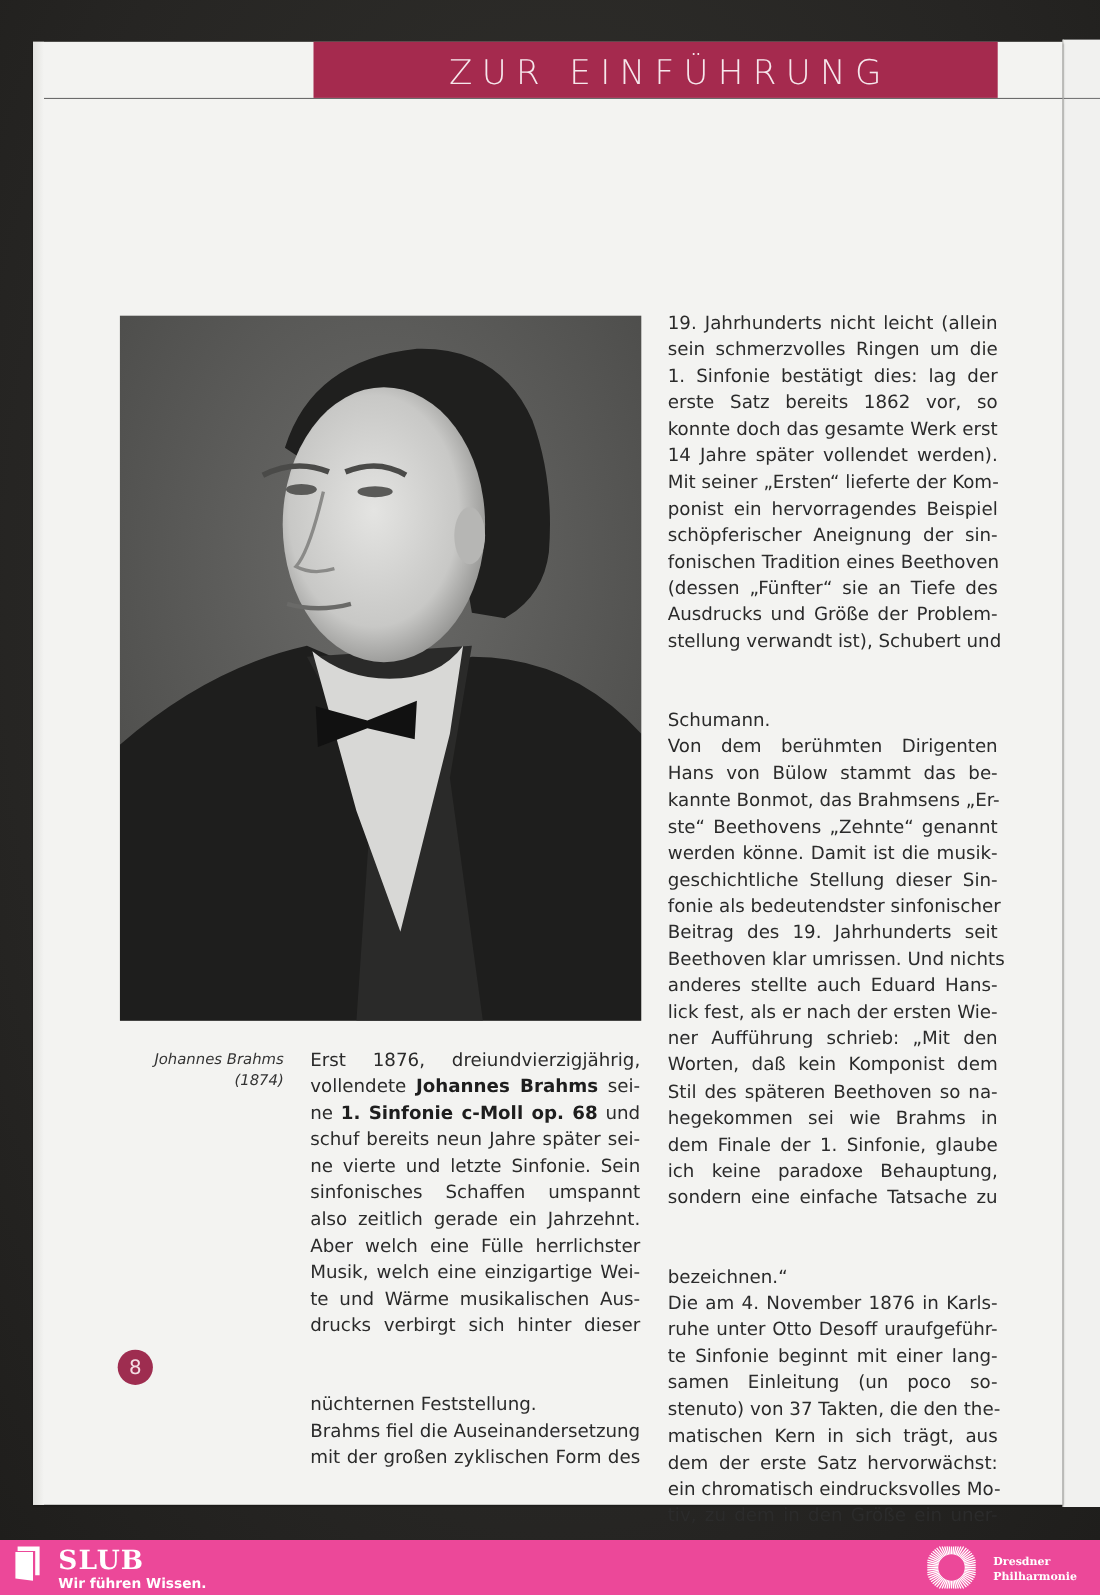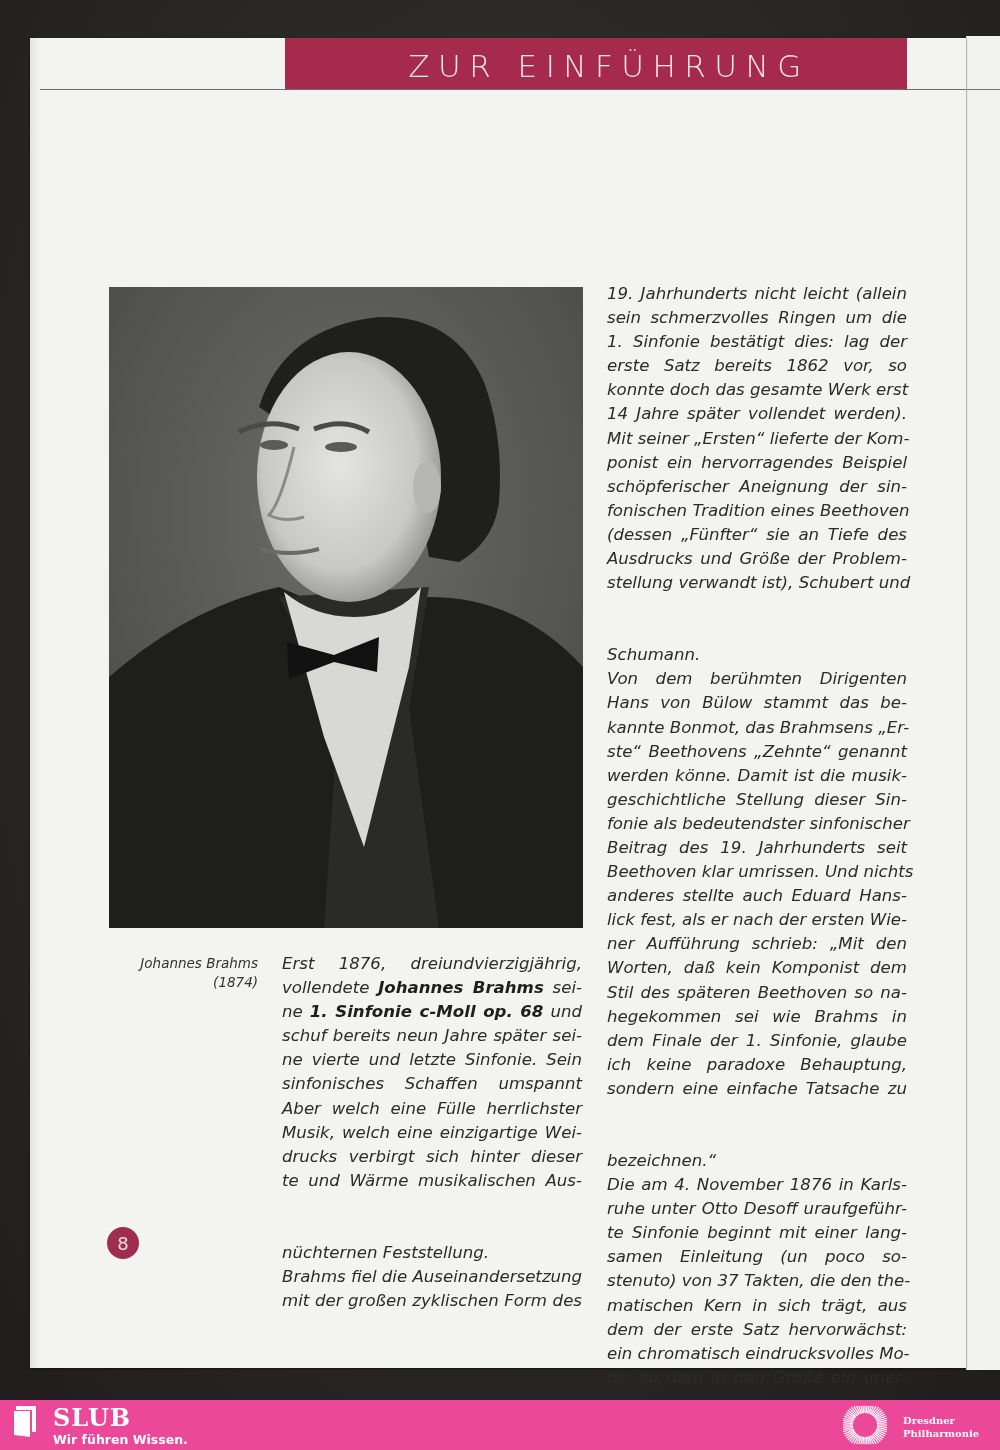--- a/index.html
+++ b/index.html
@@ -47,21 +47,21 @@
   .photo svg { display: block; }
   .caption {
     position: absolute; left: 110px; top: 954px; width: 148px; text-align: right;
     font-family: "DejaVu Sans", sans-serif; font-style: italic; font-size: 13.5px;
     color: #333; line-height: 19px;
   }
   .col {
     position: absolute; font-family: "DejaVu Sans", sans-serif; font-size: 16.6px;
     line-height: 24.1px; color: #2b2b2b; text-align: justify;
   }
-  .col .ln { display: block; white-space: nowrap; text-align-last: justify; font-style: italic; }
+  .col .ln { display: block; white-space: nowrap; text-align-last: justify; }
   .col .ln.last { text-align-last: left; margin-top: 48px; }
   .col b { font-weight: bold; color: #1e1e1e; }
   .col-left { left: 282px; top: 952px; width: 300px; }
   .col-right { left: 607px; top: 282px; width: 300px; }
   .page-num {
     position: absolute; left: 107px; top: 1227px; width: 32px; height: 32px;
     border-radius: 50%; background: #9e2d50; color: #f3dde4;
     font-family: "DejaVu Sans", sans-serif; font-size: 18px;
     display: flex; align-items: center; justify-content: center;
   }
@@ -142,24 +142,25 @@
   <div>(1874)</div>
 </div>
 
 <div class="col col-left" id="col-left">
     <span class="ln">Erst 1876, dreiundvierzigjährig,</span>
     <span class="ln">vollendete <b>Johannes Brahms</b> sei-</span>
     <span class="ln">ne <b>1. Sinfonie c-Moll op. 68</b> und</span>
     <span class="ln">schuf bereits neun Jahre später sei-</span>
     <span class="ln">ne vierte und letzte Sinfonie. Sein</span>
     <span class="ln">sinfonisches Schaffen umspannt</span>
+    <span class="ln">also zeitlich gerade ein Jahrzehnt.</span>
     <span class="ln">Aber welch eine Fülle herrlichster</span>
     <span class="ln">Musik, welch eine einzigartige Wei-</span>
+    <span class="ln">te und Wärme musikalischen Aus-</span>
     <span class="ln">drucks verbirgt sich hinter dieser</span>
-    <span class="ln">te und Wärme musikalischen Aus-</span>
     <span class="ln last">nüchternen Feststellung.</span>
     <span class="ln">Brahms fiel die Auseinandersetzung</span>
     <span class="ln">mit der großen zyklischen Form des</span>
   </div>
 <div class="col col-right" id="col-right">
     <span class="ln">19. Jahrhunderts nicht leicht (allein</span>
     <span class="ln">sein schmerzvolles Ringen um die</span>
     <span class="ln">1. Sinfonie bestätigt dies: lag der</span>
     <span class="ln">erste Satz bereits 1862 vor, so</span>
     <span class="ln">konnte doch das gesamte Werk erst</span>

